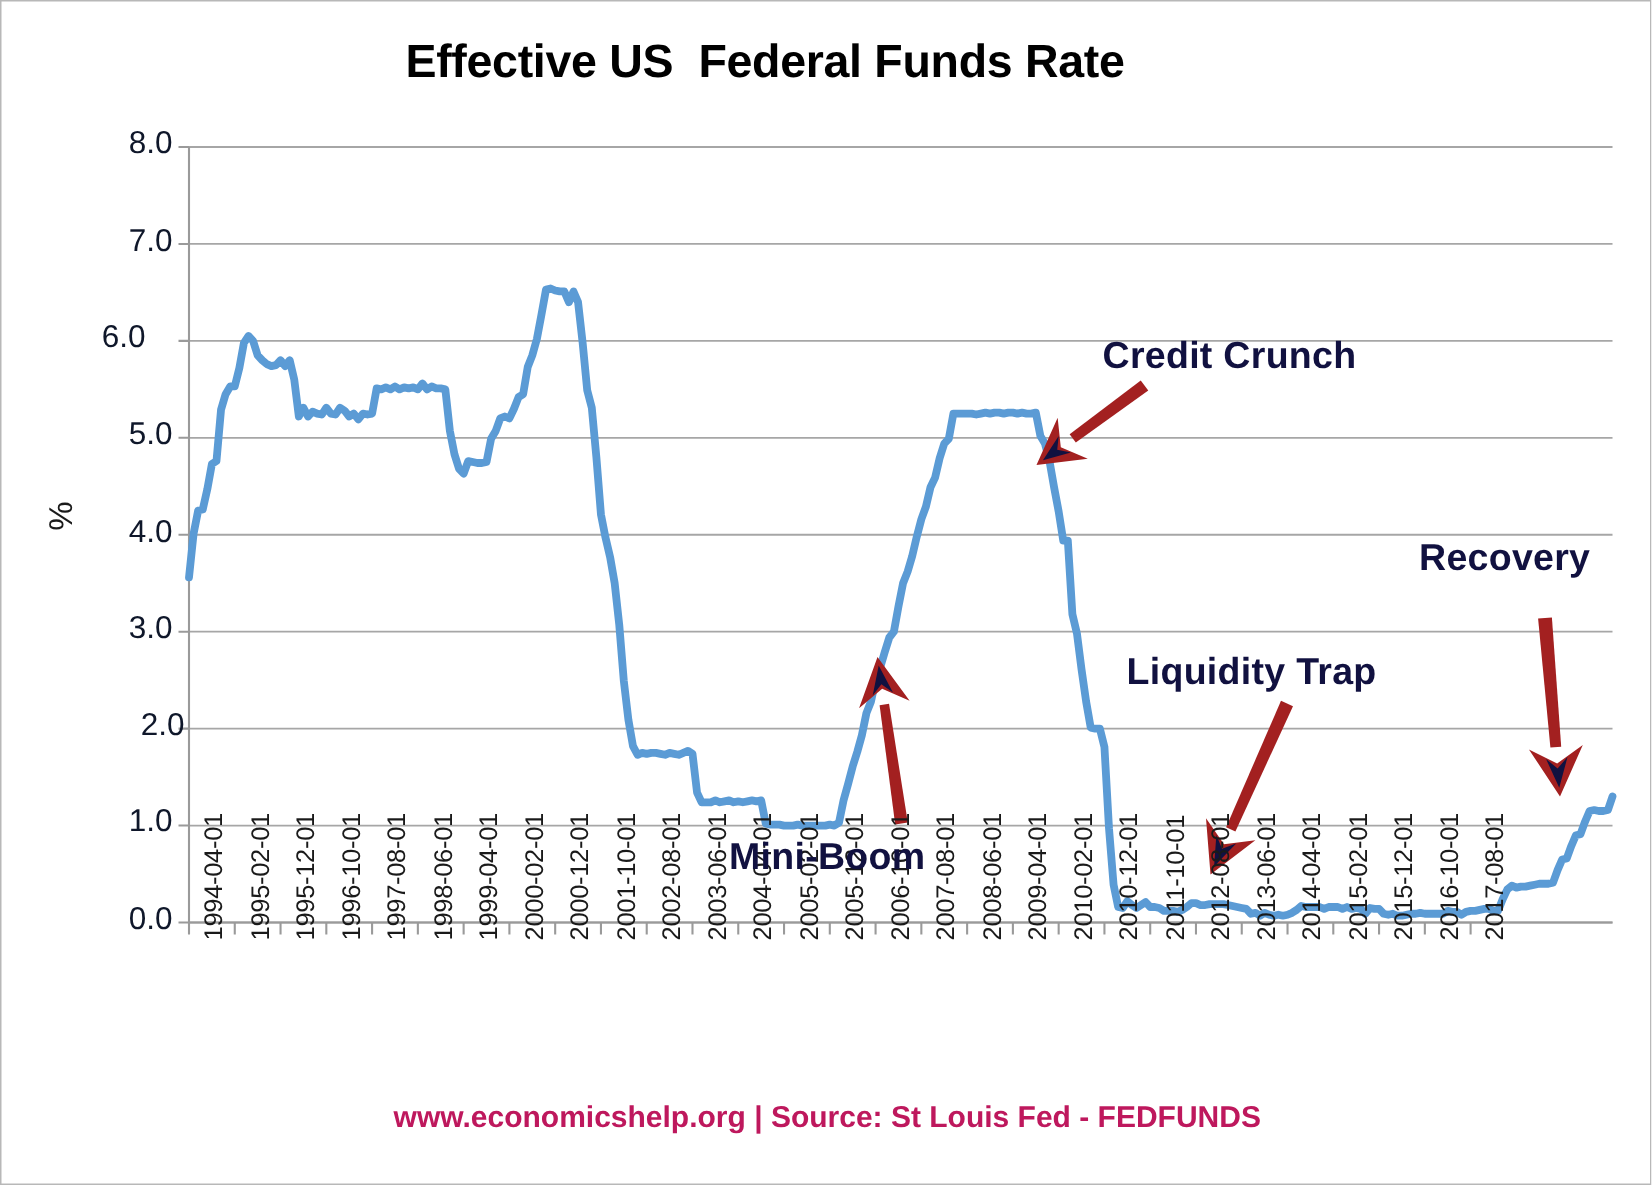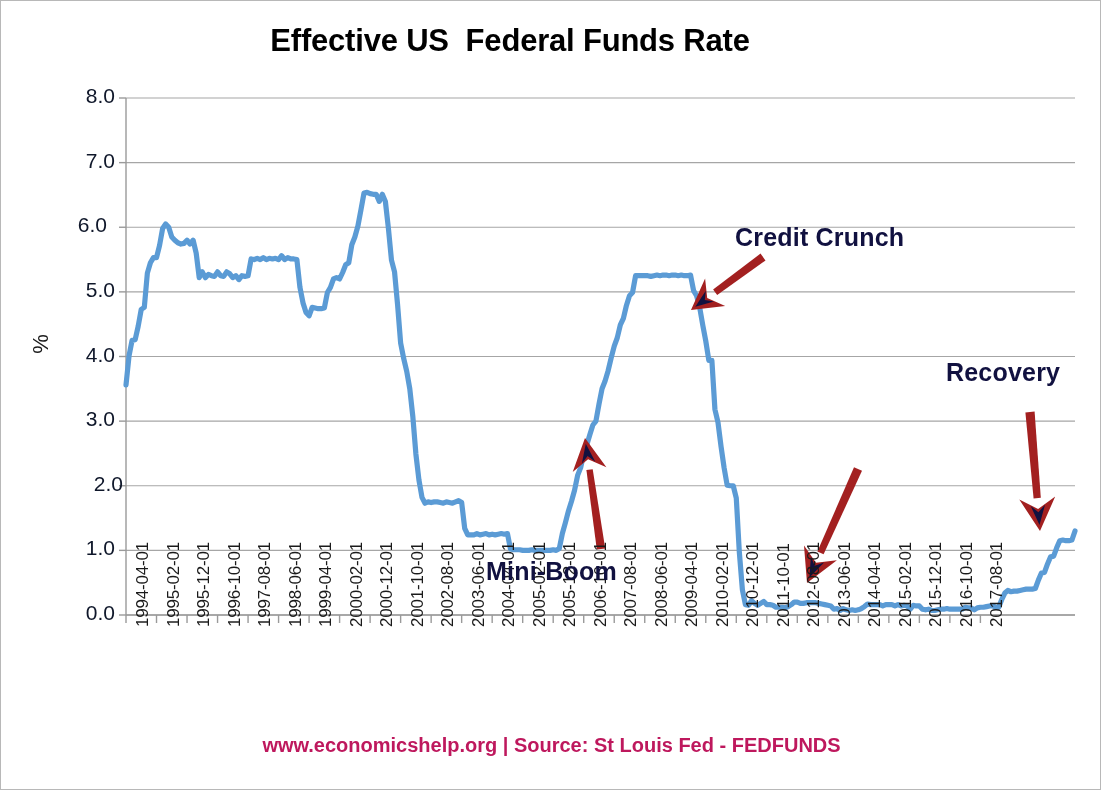--- a/index.html
+++ b/index.html
@@ -164,21 +164,21 @@
       </g>
   </svg>
 
   <div id="ytick-labels">
       <div class="ytick-label" style="left: 44px; top: 600px;">0.0</div>
       <div class="ytick-label" style="left: 44px; top: 535.375px;">1.0</div>
       <div class="ytick-label" style="left: 52px; top: 470.75px;">2.0</div>
       <div class="ytick-label" style="left: 44px; top: 406.125px;">3.0</div>
       <div class="ytick-label" style="left: 44px; top: 341.5px;">4.0</div>
       <div class="ytick-label" style="left: 44px; top: 276.875px;">5.0</div>
-      <div class="ytick-label" style="left: 36px; top: 212.25px;">6.0</div>
+      <div class="ytick-label" style="left: 26px; top: 212.25px;">6.0</div>
       <div class="ytick-label" style="left: 44px; top: 147.625px;">7.0</div>
       <div class="ytick-label" style="left: 44px; top: 83px;">8.0</div>
     </div>
   <div id="xtick-labels">
       <div class="xtick-label" style="left: 132px; top: 626px;">1994-04-01</div>
       <div class="xtick-label" style="left: 162.514px; top: 626px;">1995-02-01</div>
       <div class="xtick-label" style="left: 193.029px; top: 626px;">1995-12-01</div>
       <div class="xtick-label" style="left: 223.543px; top: 626px;">1996-10-01</div>
       <div class="xtick-label" style="left: 254.058px; top: 626px;">1997-08-01</div>
       <div class="xtick-label" style="left: 284.572px; top: 626px;">1998-06-01</div>
@@ -204,18 +204,19 @@
       <div class="xtick-label" style="left: 894.862px; top: 626px;">2015-02-01</div>
       <div class="xtick-label" style="left: 925.376px; top: 626px;">2015-12-01</div>
       <div class="xtick-label" style="left: 955.891px; top: 626px;">2016-10-01</div>
       <div class="xtick-label" style="left: 986.405px; top: 626px;">2017-08-01</div>
     </div>
 
   <div class="annot-label" id="annot-credit-crunch" style="left:734px; top:222px;">Credit Crunch</div>
 
   <div class="annot-label" id="annot-mini-boom" style="left:485px; top:556px;">Mini-Boom</div>
 
+  <div class="annot-label" id="annot-liquidity-trap" style="left:750px; top:433px;">Liquidity Trap</div>
 
   <div class="annot-label" id="annot-recovery" style="left:945px; top:357px;">Recovery</div>
 
   <div id="footer-note">www.economicshelp.org | Source: St Louis Fed - FEDFUNDS</div>
 
 </div>
 
 </body></html>

